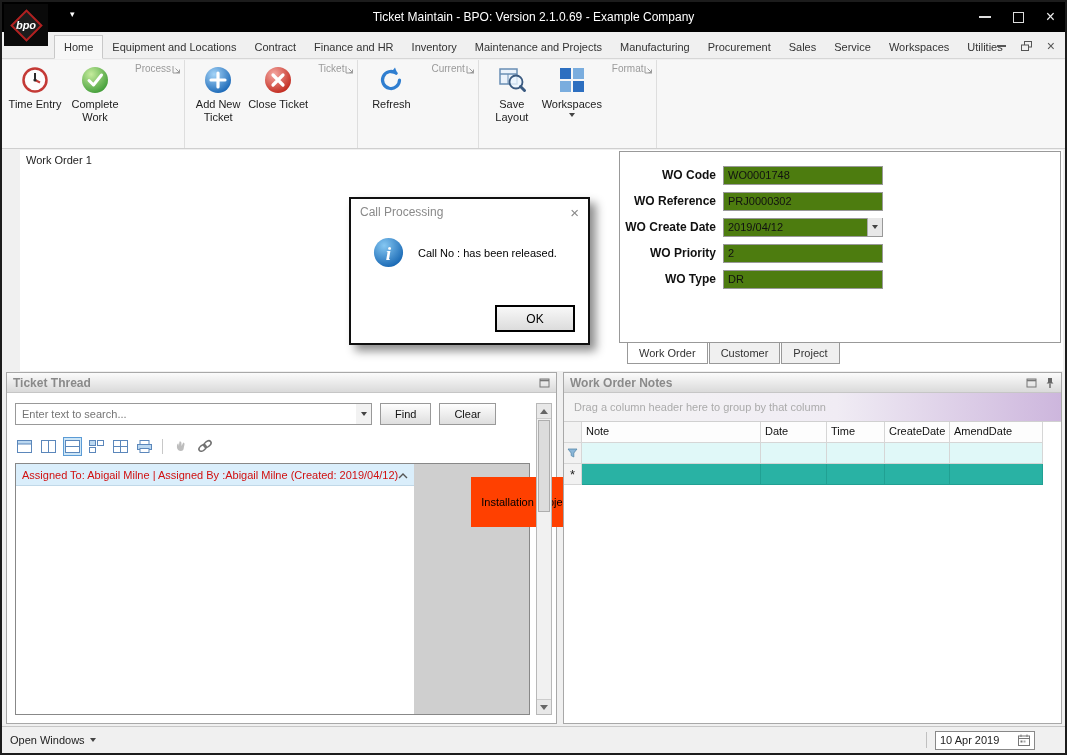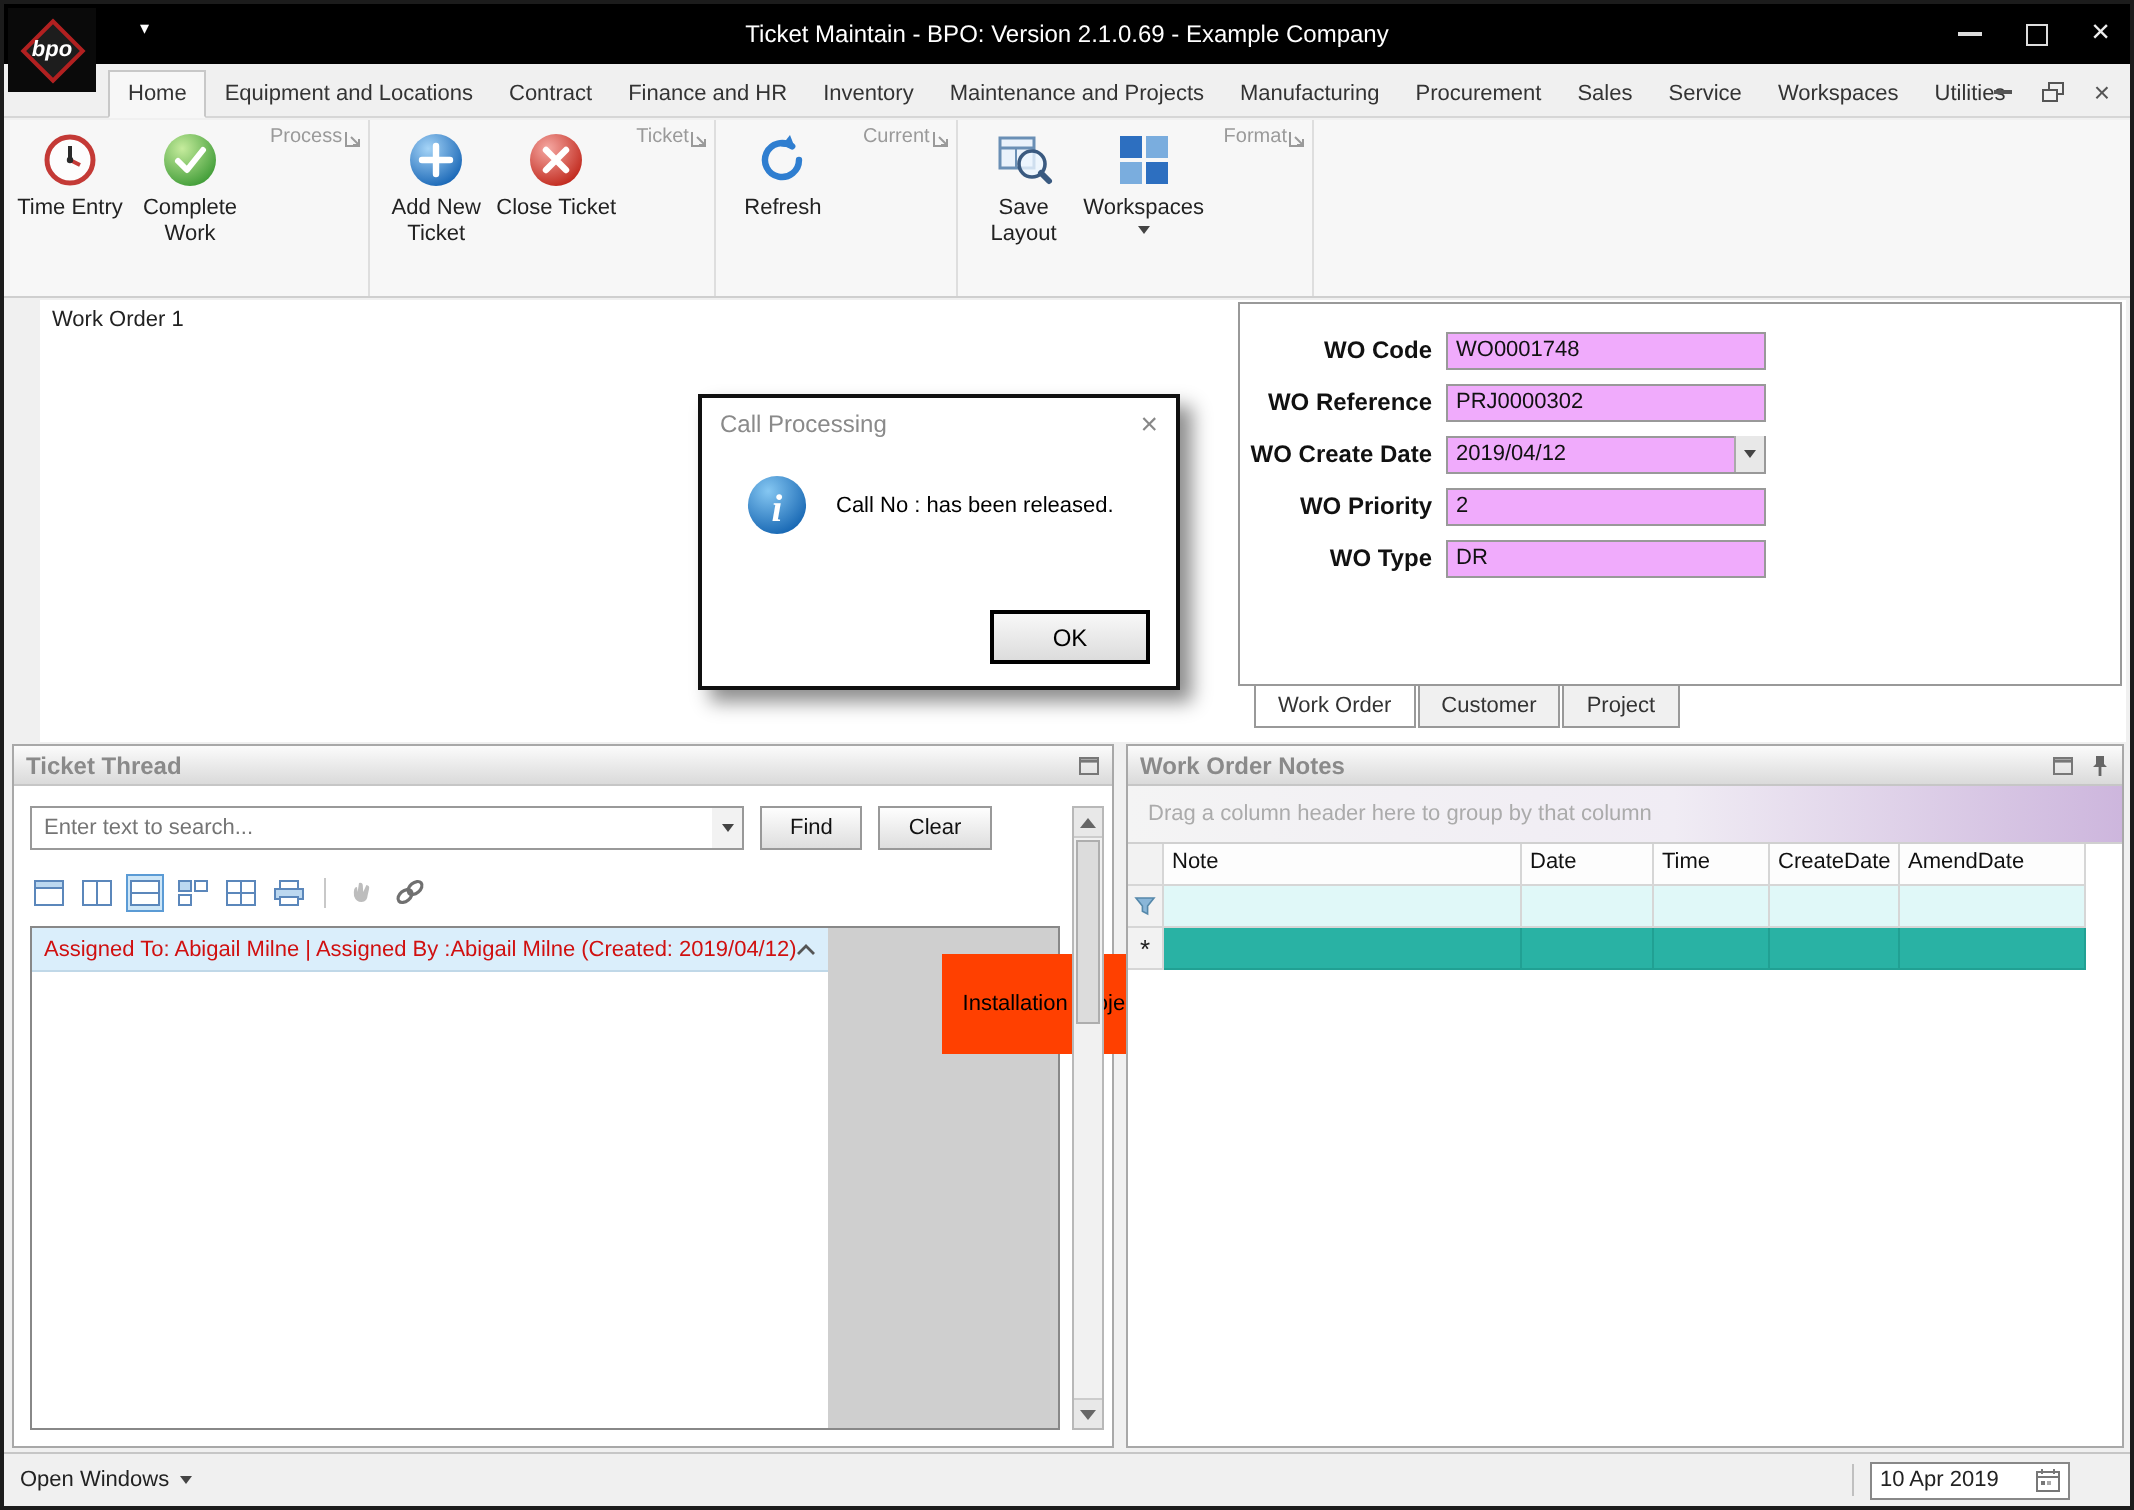--- a/index.html
+++ b/index.html
@@ -37,21 +37,21 @@
   .arrow-down { width:0; height:0; border-left:3px solid transparent; border-right:3px solid transparent; border-top:4px solid #444; }
   .rbtn .arrow-down { margin-top:2px; }
 
   
   .main-top { position:absolute; top:148px; left:18px; right:2px; height:221px; background:#fff; }
   .work-order-label { position:absolute; left:6px; top:4px; font-size:11px; color:#222; }
 
   .form-panel { position:absolute; right:2px; top:1px; width:442px; height:192px; border:1px solid #999; background:#fff; padding-top:10px; }
   .form-row { display:flex; align-items:center; height:26px; }
   .form-label { width:96px; text-align:right; font-weight:bold; font-size:12px; color:#111; margin-right:7px; white-space:nowrap; }
-  .form-input { width:160px; height:19px; border:1px solid #999; font-size:11px; padding:0 4px; font-family:inherit; color:#111; background:#f0abfc; }
+  .form-input { width:160px; height:19px; border:1px solid #999; font-size:11px; padding:0 4px; font-family:inherit; color:#111; background:#4d7c0f; }
   .combo-wrap { position:relative; width:160px; }
   .combo-wrap .form-input { width:100%; padding-right:18px; }
   .combo-arrow { position:absolute; right:1px; top:1px; bottom:1px; width:15px; background:#e8e8e8; border-left:1px solid #aaa; display:flex; align-items:center; justify-content:center; }
   .form-tabs { position:absolute; right:2px; top:193px; width:442px; display:flex; padding-left:8px; }
   .ftab { font-size:11px; padding:4px 11px; background:#f0f0f0; border:1px solid #999; border-top:none; color:#333; margin-right:1px; }
   .ftab.active { background:#fff; }
 
   
   .dialog { position:absolute; left:329px; top:47px; width:241px; height:148px; background:#fff; border:2px solid #101010; box-shadow:6px 6px 9px rgba(0,0,0,0.45); z-index:20; }
   .dialog-titlebar { height:26px; display:flex; align-items:center; padding:0 9px; color:#8a8a8a; font-size:12px; }

